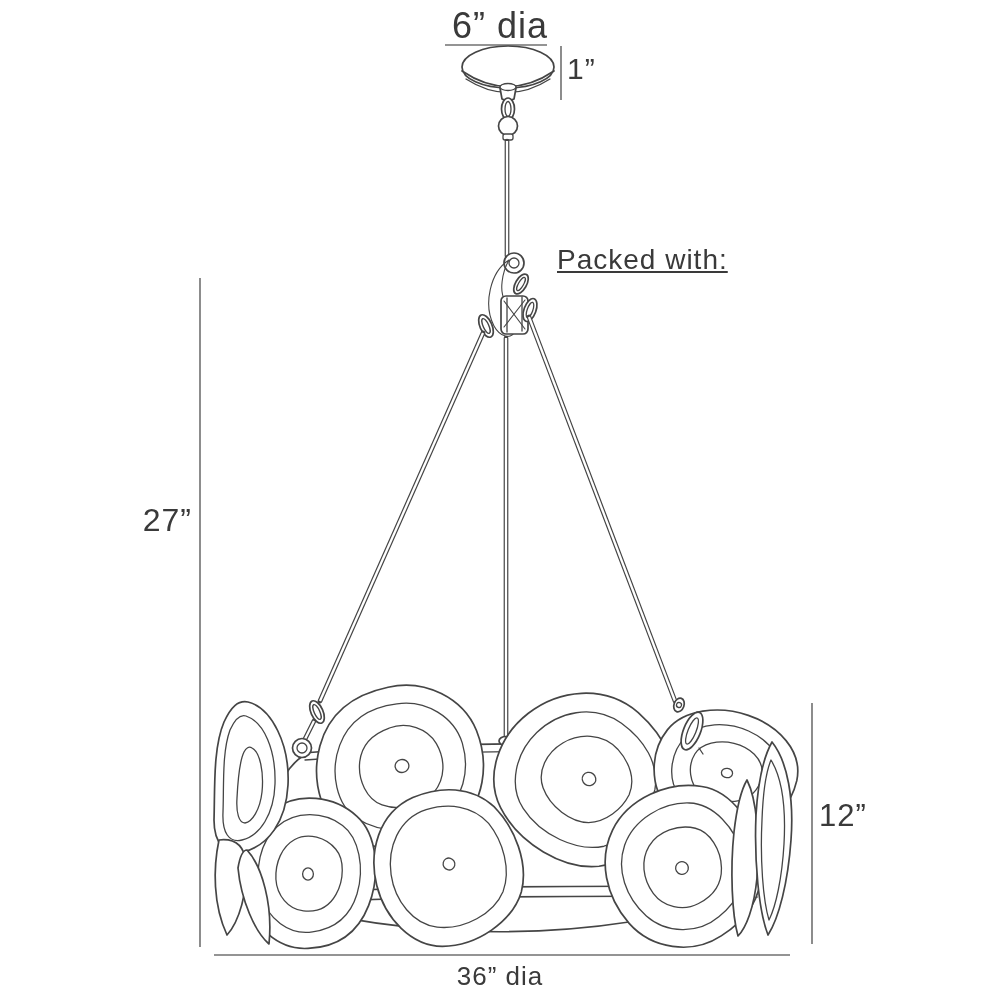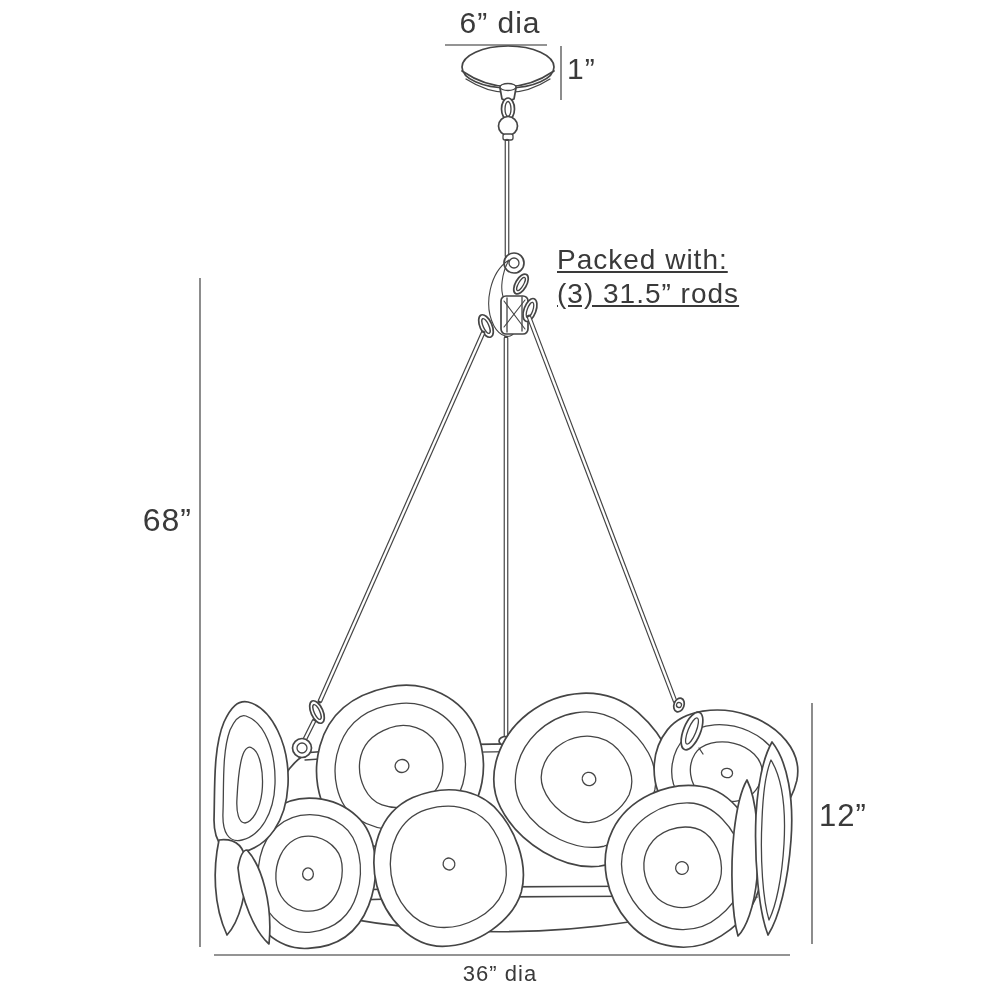--- a/index.html
+++ b/index.html
@@ -19,26 +19,26 @@
   .thin{stroke:var(--line);stroke-width:1.3;stroke-linecap:round;stroke-linejoin:round;}
   .wire{stroke:var(--line);stroke-width:1.1;stroke-linecap:round;}
   .dim{stroke:var(--dim);stroke-width:1.6;}
   .wfill{fill:#fff;}
   .rodcore{stroke:#fff;stroke-width:2.3;stroke-linecap:butt;}
   .rodedge{stroke:var(--line);stroke-width:4.7;stroke-linecap:round;}
   .label{
     position:absolute;color:var(--text);letter-spacing:1px;line-height:1.1;
     white-space:nowrap;
   }
-  .lbl-canopy-dia{left:420px;top:6px;width:160px;text-align:center;font-size:30px;}
+  .lbl-canopy-dia{left:420px;top:6px;width:160px;text-align:center;font-size:36px;}
   .lbl-canopy-h{left:567px;top:52px;font-size:30px;}
   .lbl-packed{left:557px;top:243px;font-size:28px;line-height:34px;text-decoration:underline;}
   .lbl-height{left:112px;top:503px;width:80px;text-align:right;font-size:32px;}
   .lbl-drum-h{left:819px;top:799px;font-size:31px;}
-  .lbl-drum-dia{left:395px;top:962px;width:210px;text-align:center;font-size:22px;}
+  .lbl-drum-dia{left:395px;top:962px;width:210px;text-align:center;font-size:26px;}
 </style>
 </head>
 <body>
 
 <div class="stage">
 
   <svg width="1000" height="1000" viewBox="0 0 1000 1000">
 
     <g>
       <line class="dim" x1="445" y1="45" x2="547" y2="45"></line>
@@ -193,19 +193,18 @@
       </g>
       <line class="thin" x1="699" y1="748" x2="703" y2="754"></line>
     </g>
 
   </svg>
 
   <div class="label lbl-canopy-dia">6” dia</div>
   <div class="label lbl-canopy-h">1”</div>
   <div class="label lbl-packed">
     <div>Packed with:</div>
-    <div>(3) 31.5” rods</div>
   </div>
-  <div class="label lbl-height">68”</div>
+  <div class="label lbl-height">27”</div>
   <div class="label lbl-drum-h">12”</div>
   <div class="label lbl-drum-dia">36” dia</div>
 
 </div>
 
 </body></html>

